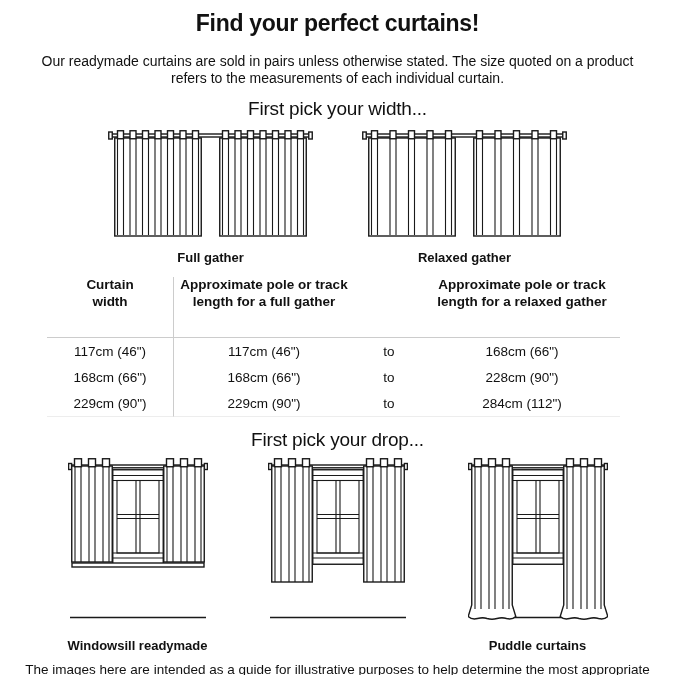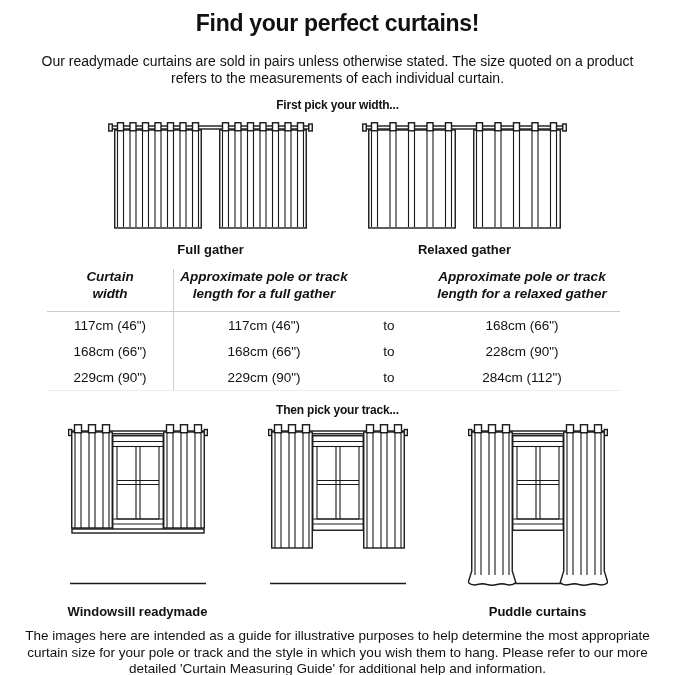--- a/index.html
+++ b/index.html
@@ -10,40 +10,40 @@
   .page{width:675px;height:675px;position:relative;}
   .page-title{
     margin:10px 0 16px 0;text-align:center;font-size:23px;font-weight:bold;
     letter-spacing:-0.3px;
   }
   .intro{
     margin:5px auto 0 auto;max-width:600px;text-align:center;
     font-size:14px;line-height:16.5px;
   }
   .section-heading{
-    margin:12px 0 0 0;text-align:center;font-size:12px;font-weight:bold;
+    margin:12px 0 0 0;text-align:center;font-size:19px;font-weight:normal;
     letter-spacing:-0.2px;
   }
   .width-row{
     display:flex;justify-content:center;gap:49px;margin-top:7px;
   }
   figure{margin:0;text-align:center;}
   figcaption{font-size:13px;font-weight:bold;margin-top:5px;}
   svg .lnw{fill:#ffffff;stroke:#1a1a1a;stroke-width:1.4;}
   svg .ln1{fill:none;stroke:#1a1a1a;stroke-width:1.1;}
   svg .ln2{fill:none;stroke:#1a1a1a;stroke-width:1.6;}
   
   .size-table{
     margin:12px 0 0 47px;width:573px;
     display:grid;grid-template-columns:127px 180px 70px 196px;
     font-size:13.5px;
   }
   .size-table .hcell{
     font-weight:bold;text-align:center;white-space:pre-line;line-height:16.5px;
-    padding-bottom:9px;align-self:end;font-style:italic;
+    padding-bottom:27px;align-self:end;
   }
   .size-table .col1{border-right:1px solid #cccccc;}
   .size-table .hrule{border-bottom:1px solid #cccccc;}
   .size-table .cell{
     text-align:center;height:26px;display:flex;align-items:center;justify-content:center;
     white-space:nowrap;
   }
   .size-table .lastrow{border-bottom:1px solid #ededed;}
   
   .drop-row{
@@ -180,21 +180,21 @@
     <div class="cell">168cm (66")</div>
     <div class="cell">to</div>
     <div class="cell">228cm (90")</div>
 
     <div class="cell col1 lastrow">229cm (90")</div>
     <div class="cell lastrow">229cm (90")</div>
     <div class="cell lastrow">to</div>
     <div class="cell lastrow">284cm (112")</div>
   </div>
 
-  <h2 class="section-heading">Then pick your track...</h2>
+  <h2 class="section-heading">First pick your drop...</h2>
 
   <div class="drop-row">
 
     <div class="drop-col">
       <svg viewBox="0 0 140 176" width="140" height="176">
         <use href="#pd-pole" x="0" y="8"></use>
         <use href="#pd-window" x="44" y="14"></use>
         <path class="ln2" d="M2 162.5H138"></path>
         <use href="#pd-sill" x="3" y="3"></use>
         <use href="#pd-sill" x="95" y="3"></use>

